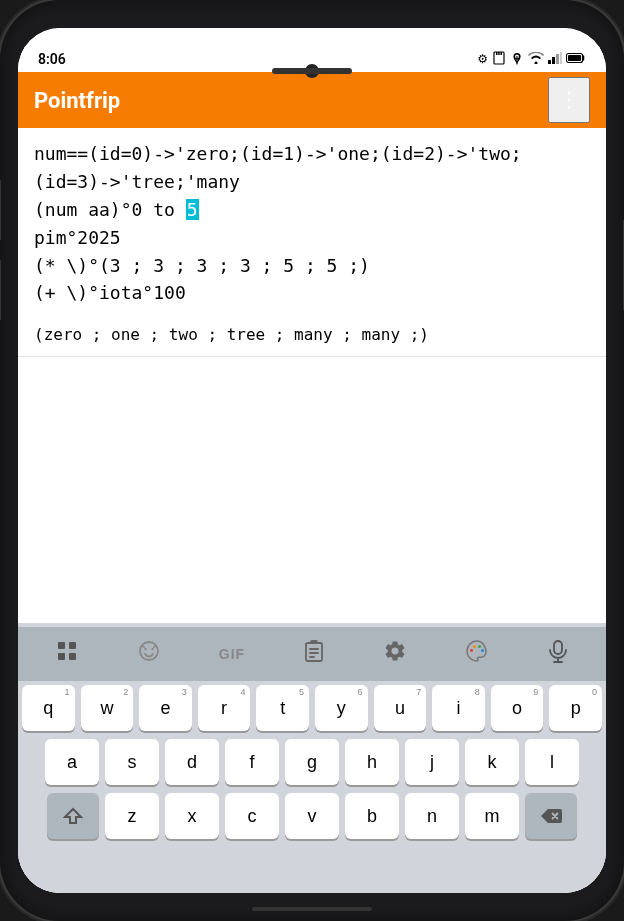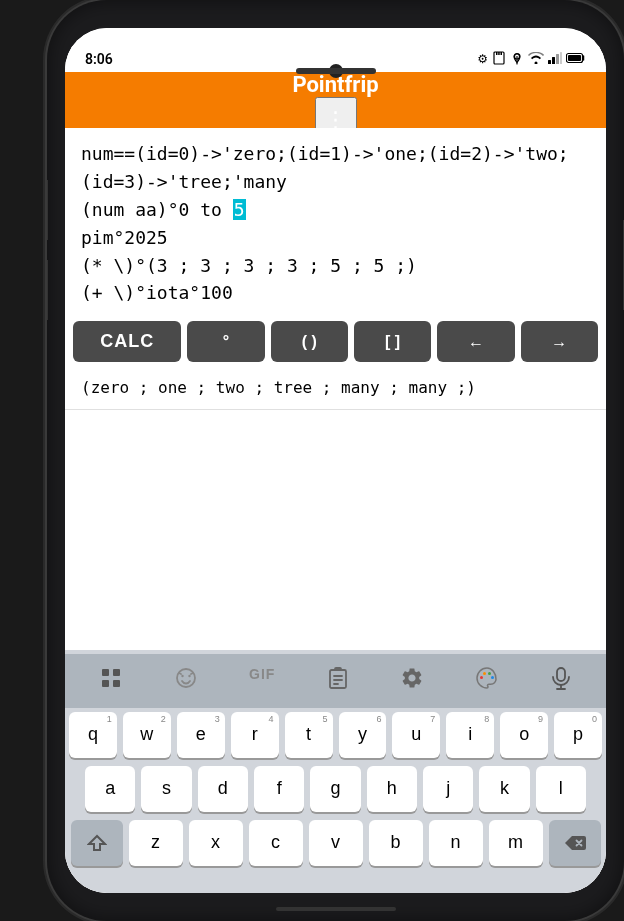--- a/index.html
+++ b/index.html
@@ -14,21 +14,20 @@
     }
 
     .phone-frame {
       width: 624px;
       height: 921px;
       background: #1c1c1e;
       border-radius: 60px;
       position: relative;
       overflow: hidden;
       box-shadow: 0 0 0 2px #3a3a3a, 0 0 0 4px #2a2a2a, inset 0 0 20px rgba(0,0,0,0.5);
-      margin-left: 47px;
     }
 
     
     .phone-frame::before {
       content: '';
       position: absolute;
       right: -4px;
       top: 200px;
       width: 4px;
       height: 80px;
@@ -104,21 +103,20 @@
 
     
     .app-bar {
       background: #f57c00;
       display: flex;
       align-items: center;
       justify-content: space-between;
       padding: 0 16px;
       height: 56px;
       flex-shrink: 0;
-      flex-direction: column;
     }
 
     .app-title {
       color: #fff;
       font-size: 22px;
       font-weight: 700;
     }
 
     .menu-dots {
       color: #fff;
@@ -205,21 +203,21 @@
       background: #d1d5db;
       flex: 1;
       display: flex;
       flex-direction: column;
       padding: 4px 0 0 0;
     }
 
     .keyboard-toolbar {
       background: #adb5bd;
       display: flex;
-      align-items: flex-start;
+      align-items: center;
       justify-content: space-around;
       padding: 8px 10px;
       gap: 4px;
     }
 
     .kb-tool-btn {
       background: none;
       border: none;
       cursor: pointer;
       padding: 4px 8px;
@@ -410,28 +408,20 @@
 
       <div class="editor-area">
         <div class="editor-text">num==(id=0)-&gt;'zero;(id=1)-&gt;'one;(id=2)-&gt;'two;
 (id=3)-&gt;'tree;'many
 (num aa)°0 to <span class="cursor-highlight">5</span>
 pim°2025
 (* \)°(3 ; 3 ; 3 ; 3 ; 5 ; 5 ;)
 (+ \)°iota°100</div>
       </div>
 
-      <div class="calc-toolbar">
-        <button class="toolbar-btn calc-btn">CALC</button>
-        <button class="toolbar-btn">°</button>
-        <button class="toolbar-btn">( )</button>
-        <button class="toolbar-btn">[ ]</button>
-        <button class="toolbar-btn">←</button>
-        <button class="toolbar-btn">→</button>
-      </div>
 
       <div class="result-area">
         <div class="result-text">(zero ; one ; two ; tree ; many ; many ;)</div>
       </div>
 
       <div style="flex:1; background:#fff;"></div>
 
       <div class="keyboard-area">
 
         <div class="keyboard-toolbar">

